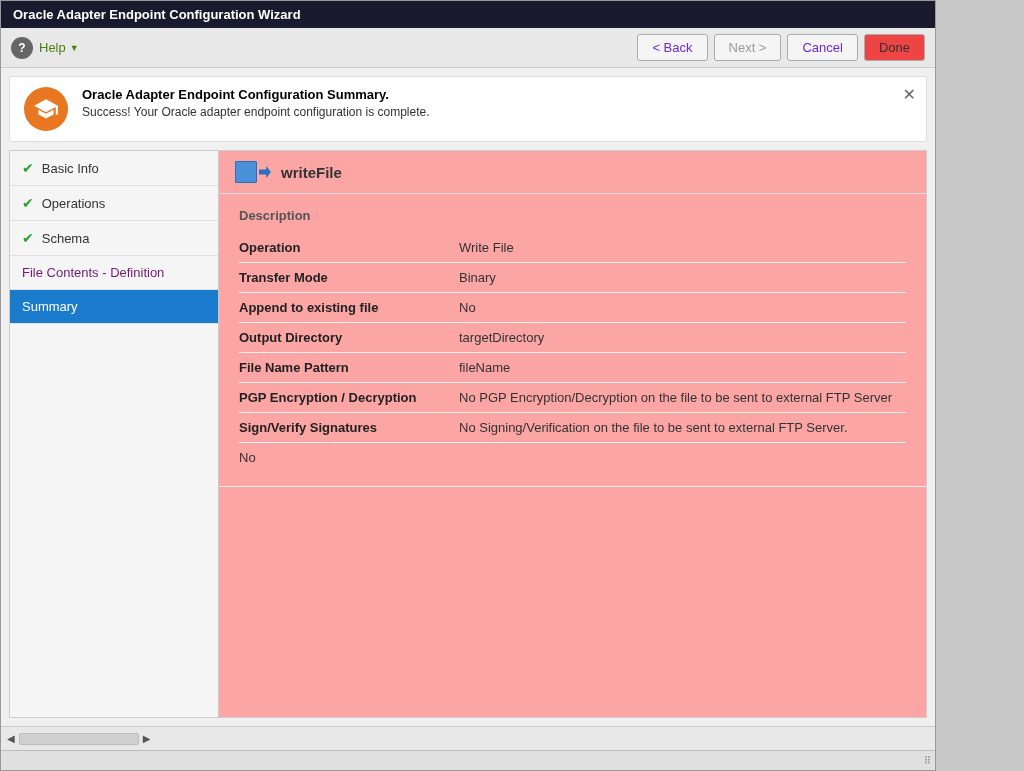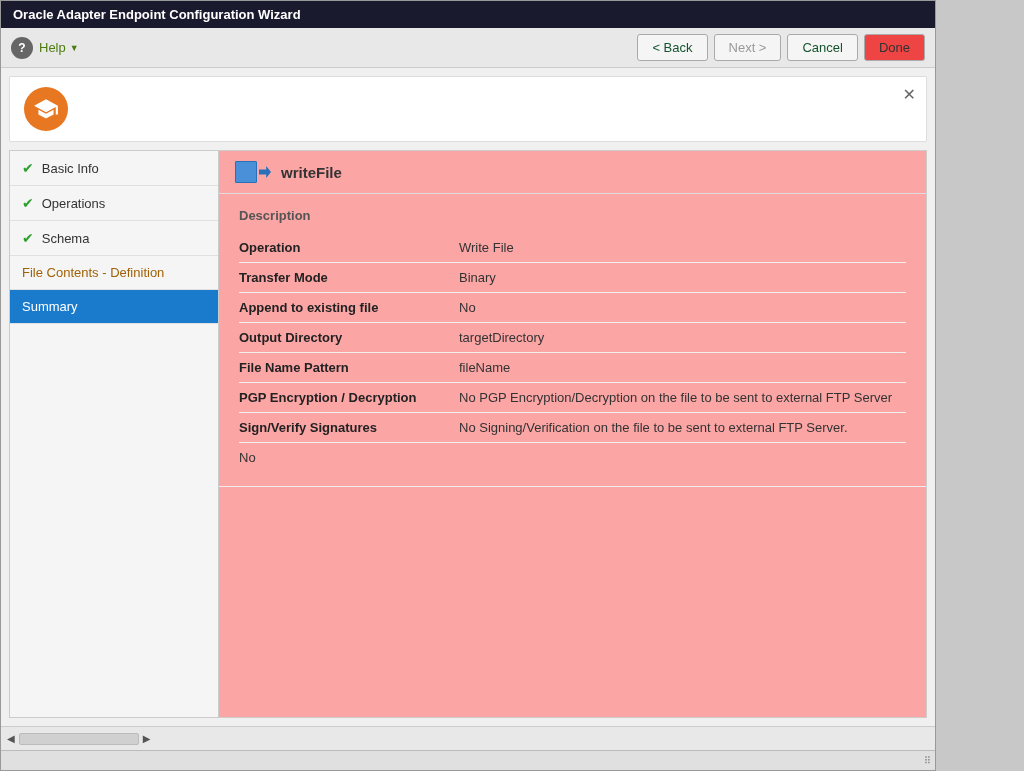--- a/index.html
+++ b/index.html
@@ -65,21 +65,21 @@
       font-size: 12px;
       font-weight: bold;
     }
     .nav-btn {
       padding: 5px 14px;
       border: 1px solid #aaa;
       background: #f5f5f5;
       cursor: pointer;
       font-size: 13px;
       border-radius: 3px;
-      color: #14532d;
+      color: #6d28d9;
     }
     .nav-btn.disabled { color: #999; cursor: default; }
     .done-btn {
       padding: 5px 14px;
       border: 1px solid #aaa;
       background: #ef4444;
       cursor: pointer;
       font-size: 13px;
       border-radius: 3px;
       color: #333;
@@ -157,21 +157,21 @@
       font-size: 13px;
     }
     .sidebar-item.active {
       background: #1a7bcc;
       color: white;
     }
     .sidebar-item.completed {
       color: #333;
     }
     .sidebar-item.disabled {
-      color: #a16207;
+      color: #701a75;
       cursor: default;
     }
     .check-icon {
       color: #2ca02c;
       font-size: 14px;
       flex-shrink: 0;
     }
     .content-panel {
       flex: 1;
       background: #fca5a5;
@@ -307,20 +307,24 @@
   </div>
 
   <div class="content-area">
 
     <div class="notification-bar">
       <div class="notification-icon">
         <svg viewBox="0 0 24 24">
           <path d="M12 3L1 9l11 6 9-4.91V17h2V9L12 3zm-7 9.6V17l7 3.85L19 17v-4.4l-7 3.83-7-3.83z"></path>
         </svg>
       </div>
+      <div class="notification-text">
+        <div class="title">Oracle Adapter Endpoint Configuration Summary.</div>
+        <div class="subtitle">Success! Your Oracle adapter endpoint configuration is complete.</div>
+      </div>
       <button class="close-x">✕</button>
     </div>
 
     <div class="main-panel">
 
       <div class="sidebar">
         <div class="sidebar-item completed">
           <span class="check-icon">✔</span>
           <span>Basic Info</span>
         </div>

